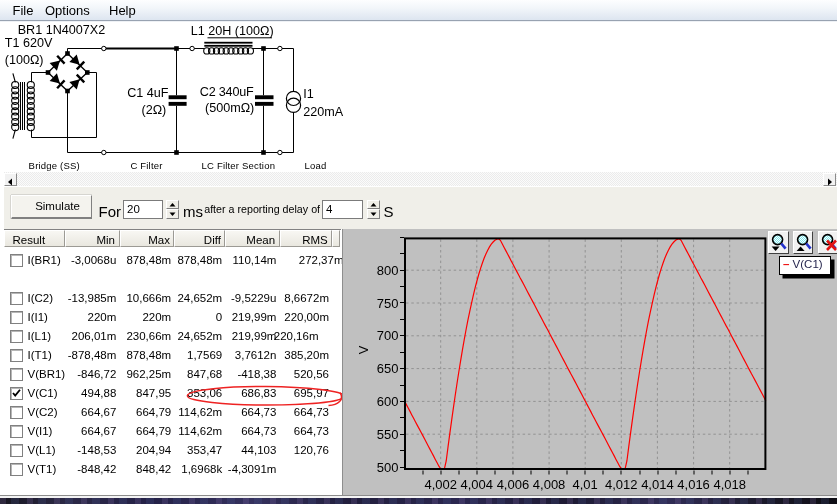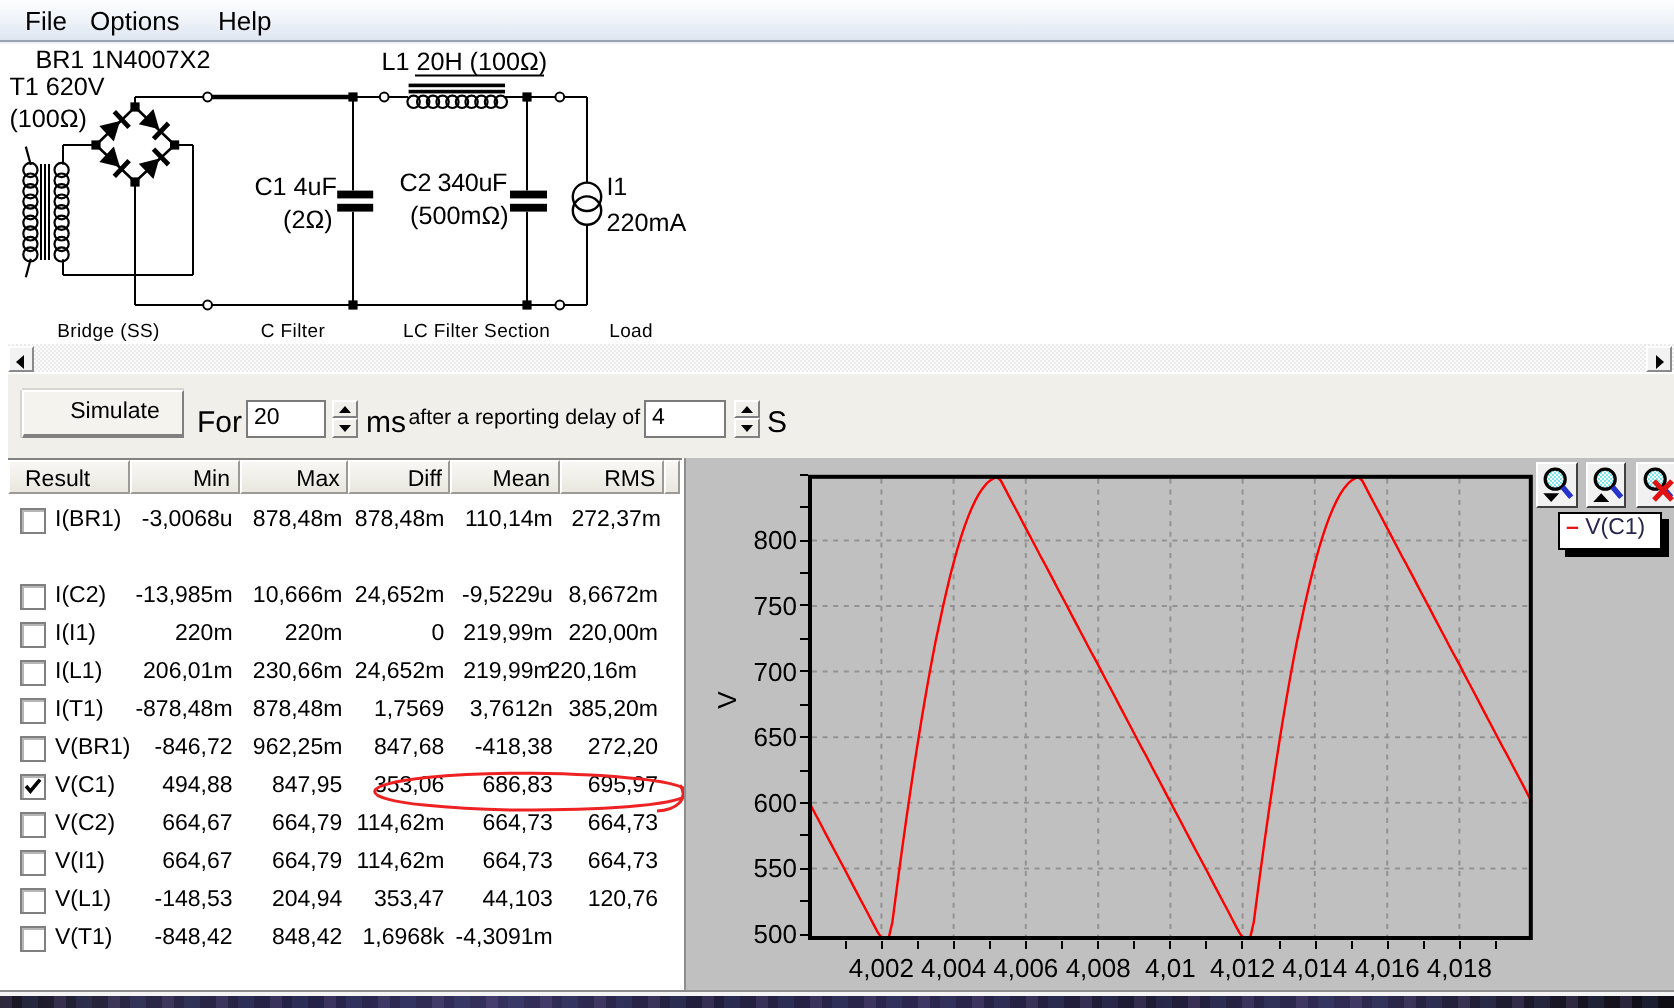--- a/index.html
+++ b/index.html
@@ -245,21 +245,21 @@
       <span style="position:absolute;right:3.5px;top:1.5px;">RMS</span>
     </div>
 <div class="hcell" style="left:328.7px;width:8px;"></div>
 <div class="row" style="top:21.2px;">
       <div class="cb"></div>
       <span class="rl">I(BR1)</span>
       <span class="rv" style="left:52.8px;width:60px;">-3,0068u</span>
       <span class="rv" style="left:107.7px;width:60px;">878,48m</span>
       <span class="rv" style="left:158.7px;width:60px;">878,48m</span>
       <span class="rv" style="left:212.9px;width:60px;">110,14m</span>
-      <span class="rv" style="left:267px;width:60px;">272,37m</span>
+      <span class="rv" style="left:280px;width:60px;">272,37m</span>
     </div>
 <div class="row" style="top:59.2px;">
       <div class="cb"></div>
       <span class="rl">I(C2)</span>
       <span class="rv" style="left:52.8px;width:60px;">-13,985m</span>
       <span class="rv" style="left:107.7px;width:60px;">10,666m</span>
       <span class="rv" style="left:158.7px;width:60px;">24,652m</span>
       <span class="rv" style="left:212.9px;width:60px;">-9,5229u</span>
       <span class="rv" style="left:265.5px;width:60px;">8,6672m</span>
     </div>
@@ -290,21 +290,21 @@
       <span class="rv" style="left:212.9px;width:60px;">3,7612n</span>
       <span class="rv" style="left:265.5px;width:60px;">385,20m</span>
     </div>
 <div class="row" style="top:135.2px;">
       <div class="cb"></div>
       <span class="rl">V(BR1)</span>
       <span class="rv" style="left:52.8px;width:60px;">-846,72</span>
       <span class="rv" style="left:107.7px;width:60px;">962,25m</span>
       <span class="rv" style="left:158.7px;width:60px;">847,68</span>
       <span class="rv" style="left:212.9px;width:60px;">-418,38</span>
-      <span class="rv" style="left:265.5px;width:60px;">272,20</span>
+      <span class="rv" style="left:265.5px;width:60px;">520,56</span>
     </div>
 <div class="row" style="top:154.2px;">
       <div class="cb">
         <svg width="11" height="11" style="position:absolute;left:0px;top:0px;">
           <path d="M2 5 L4.2 7.6 L9 1.8" fill="none" stroke="#000" stroke-width="1.8"></path>
         </svg>
       </div>
       <span class="rl">V(C1)</span>
       <span class="rv" style="left:52.8px;width:60px;">494,88</span>
       <span class="rv" style="left:107.7px;width:60px;">847,95</span>

